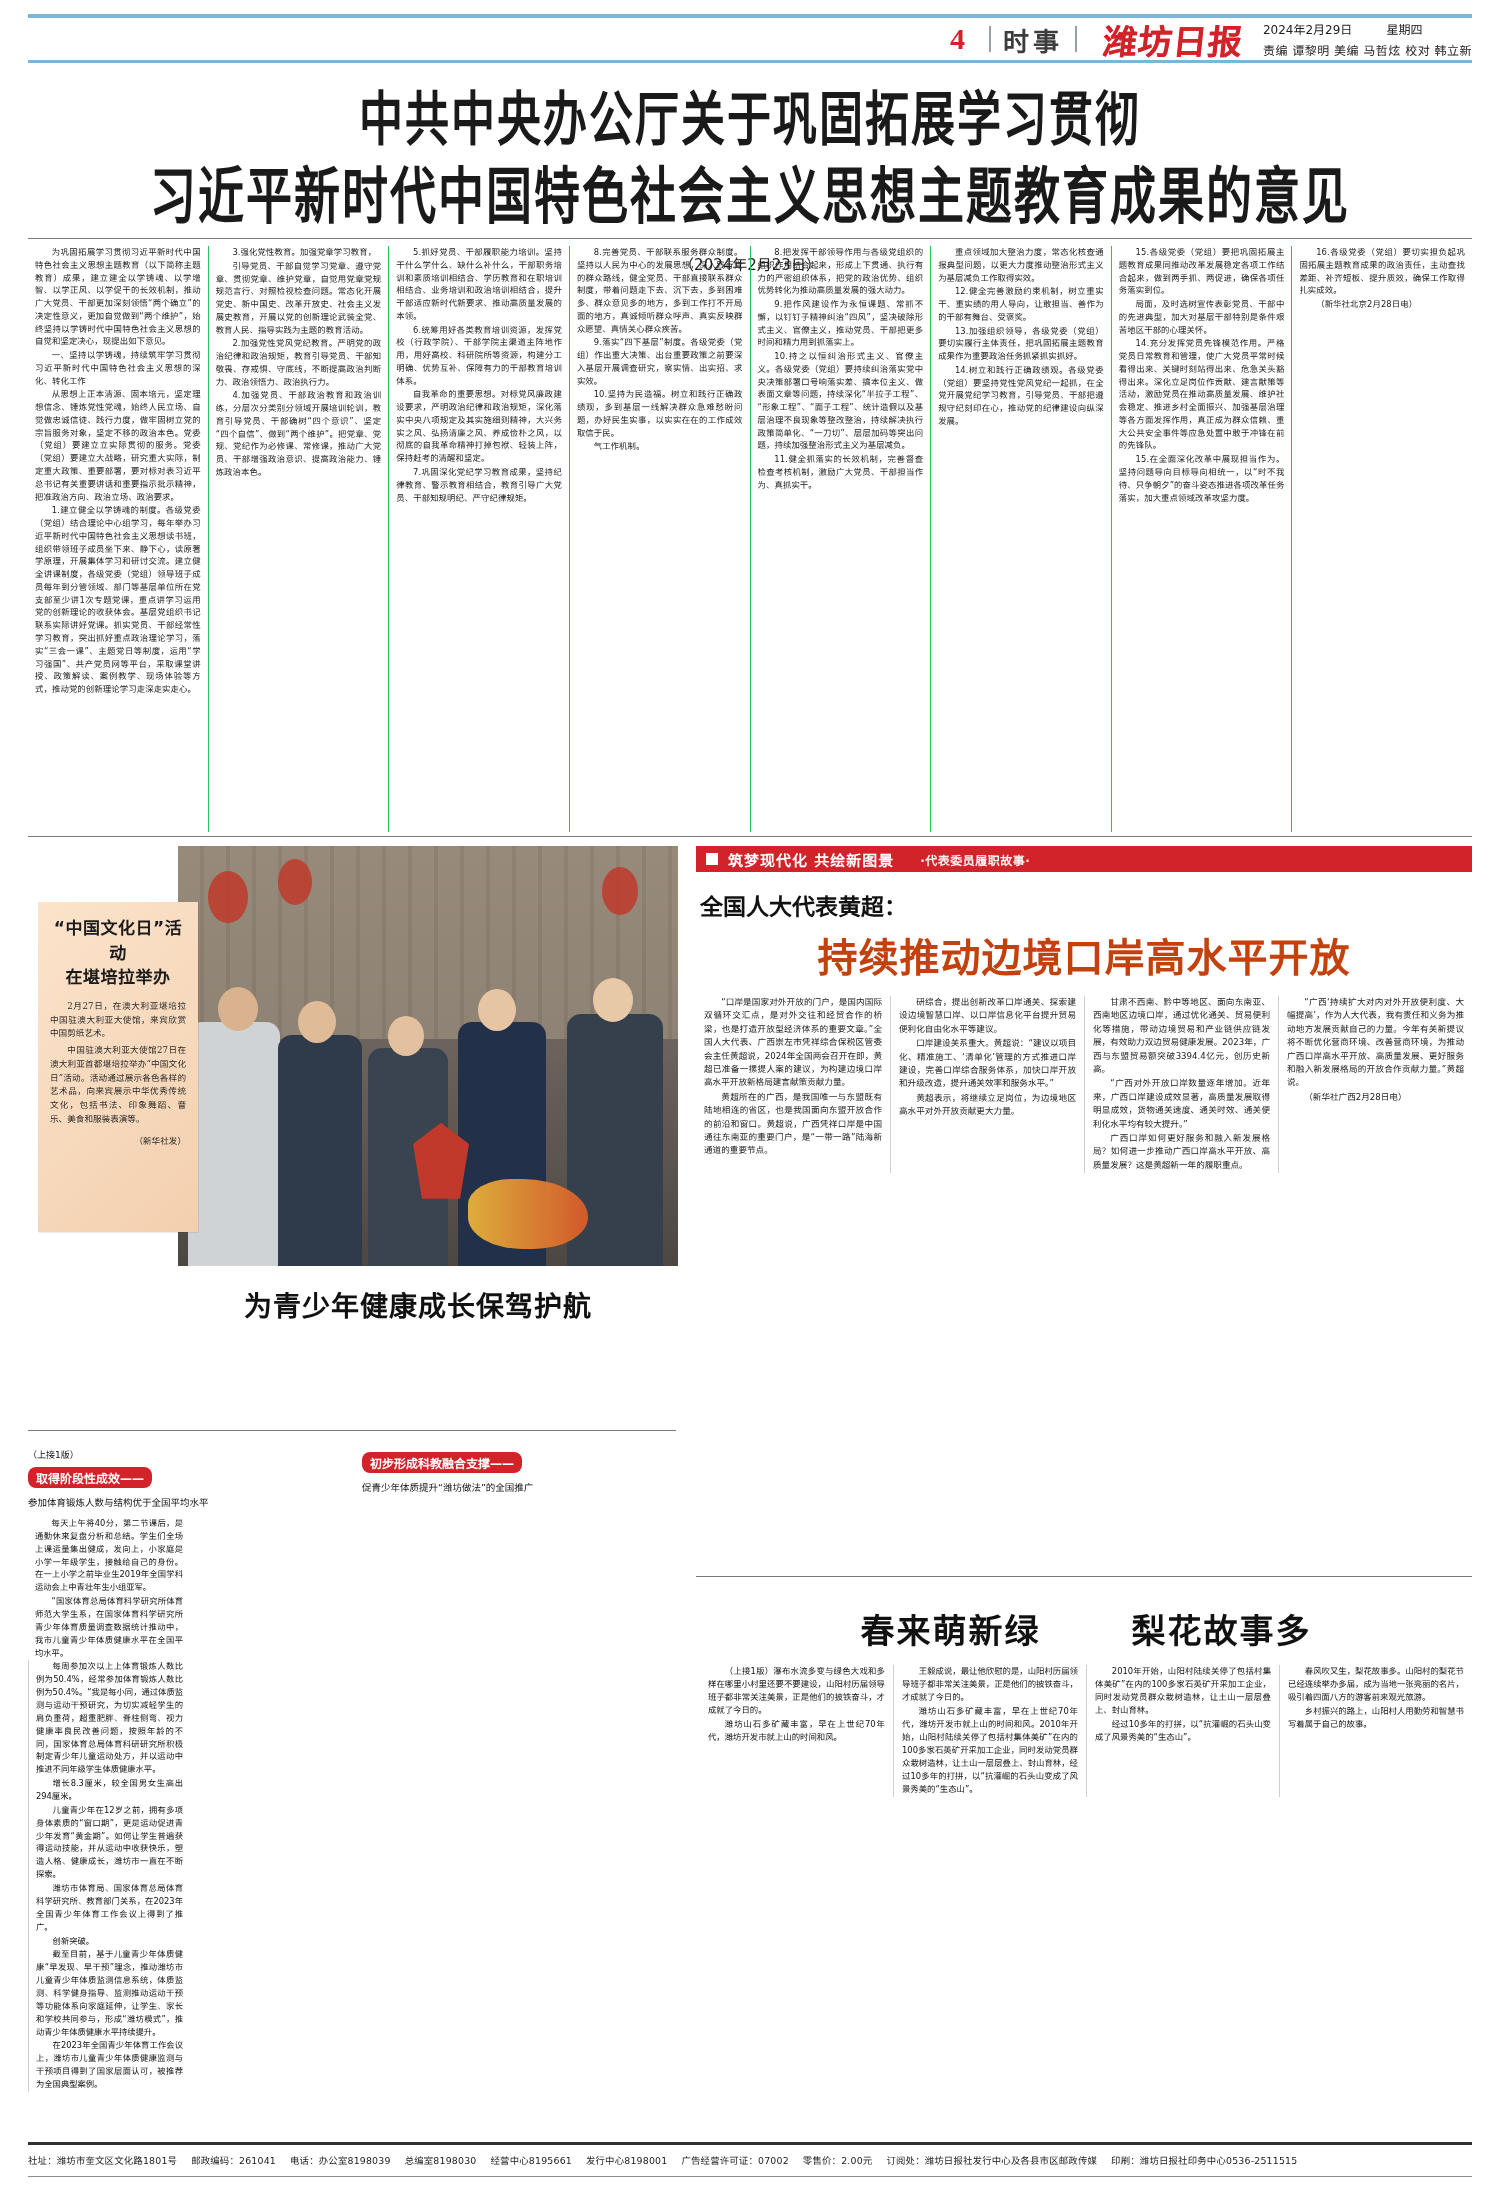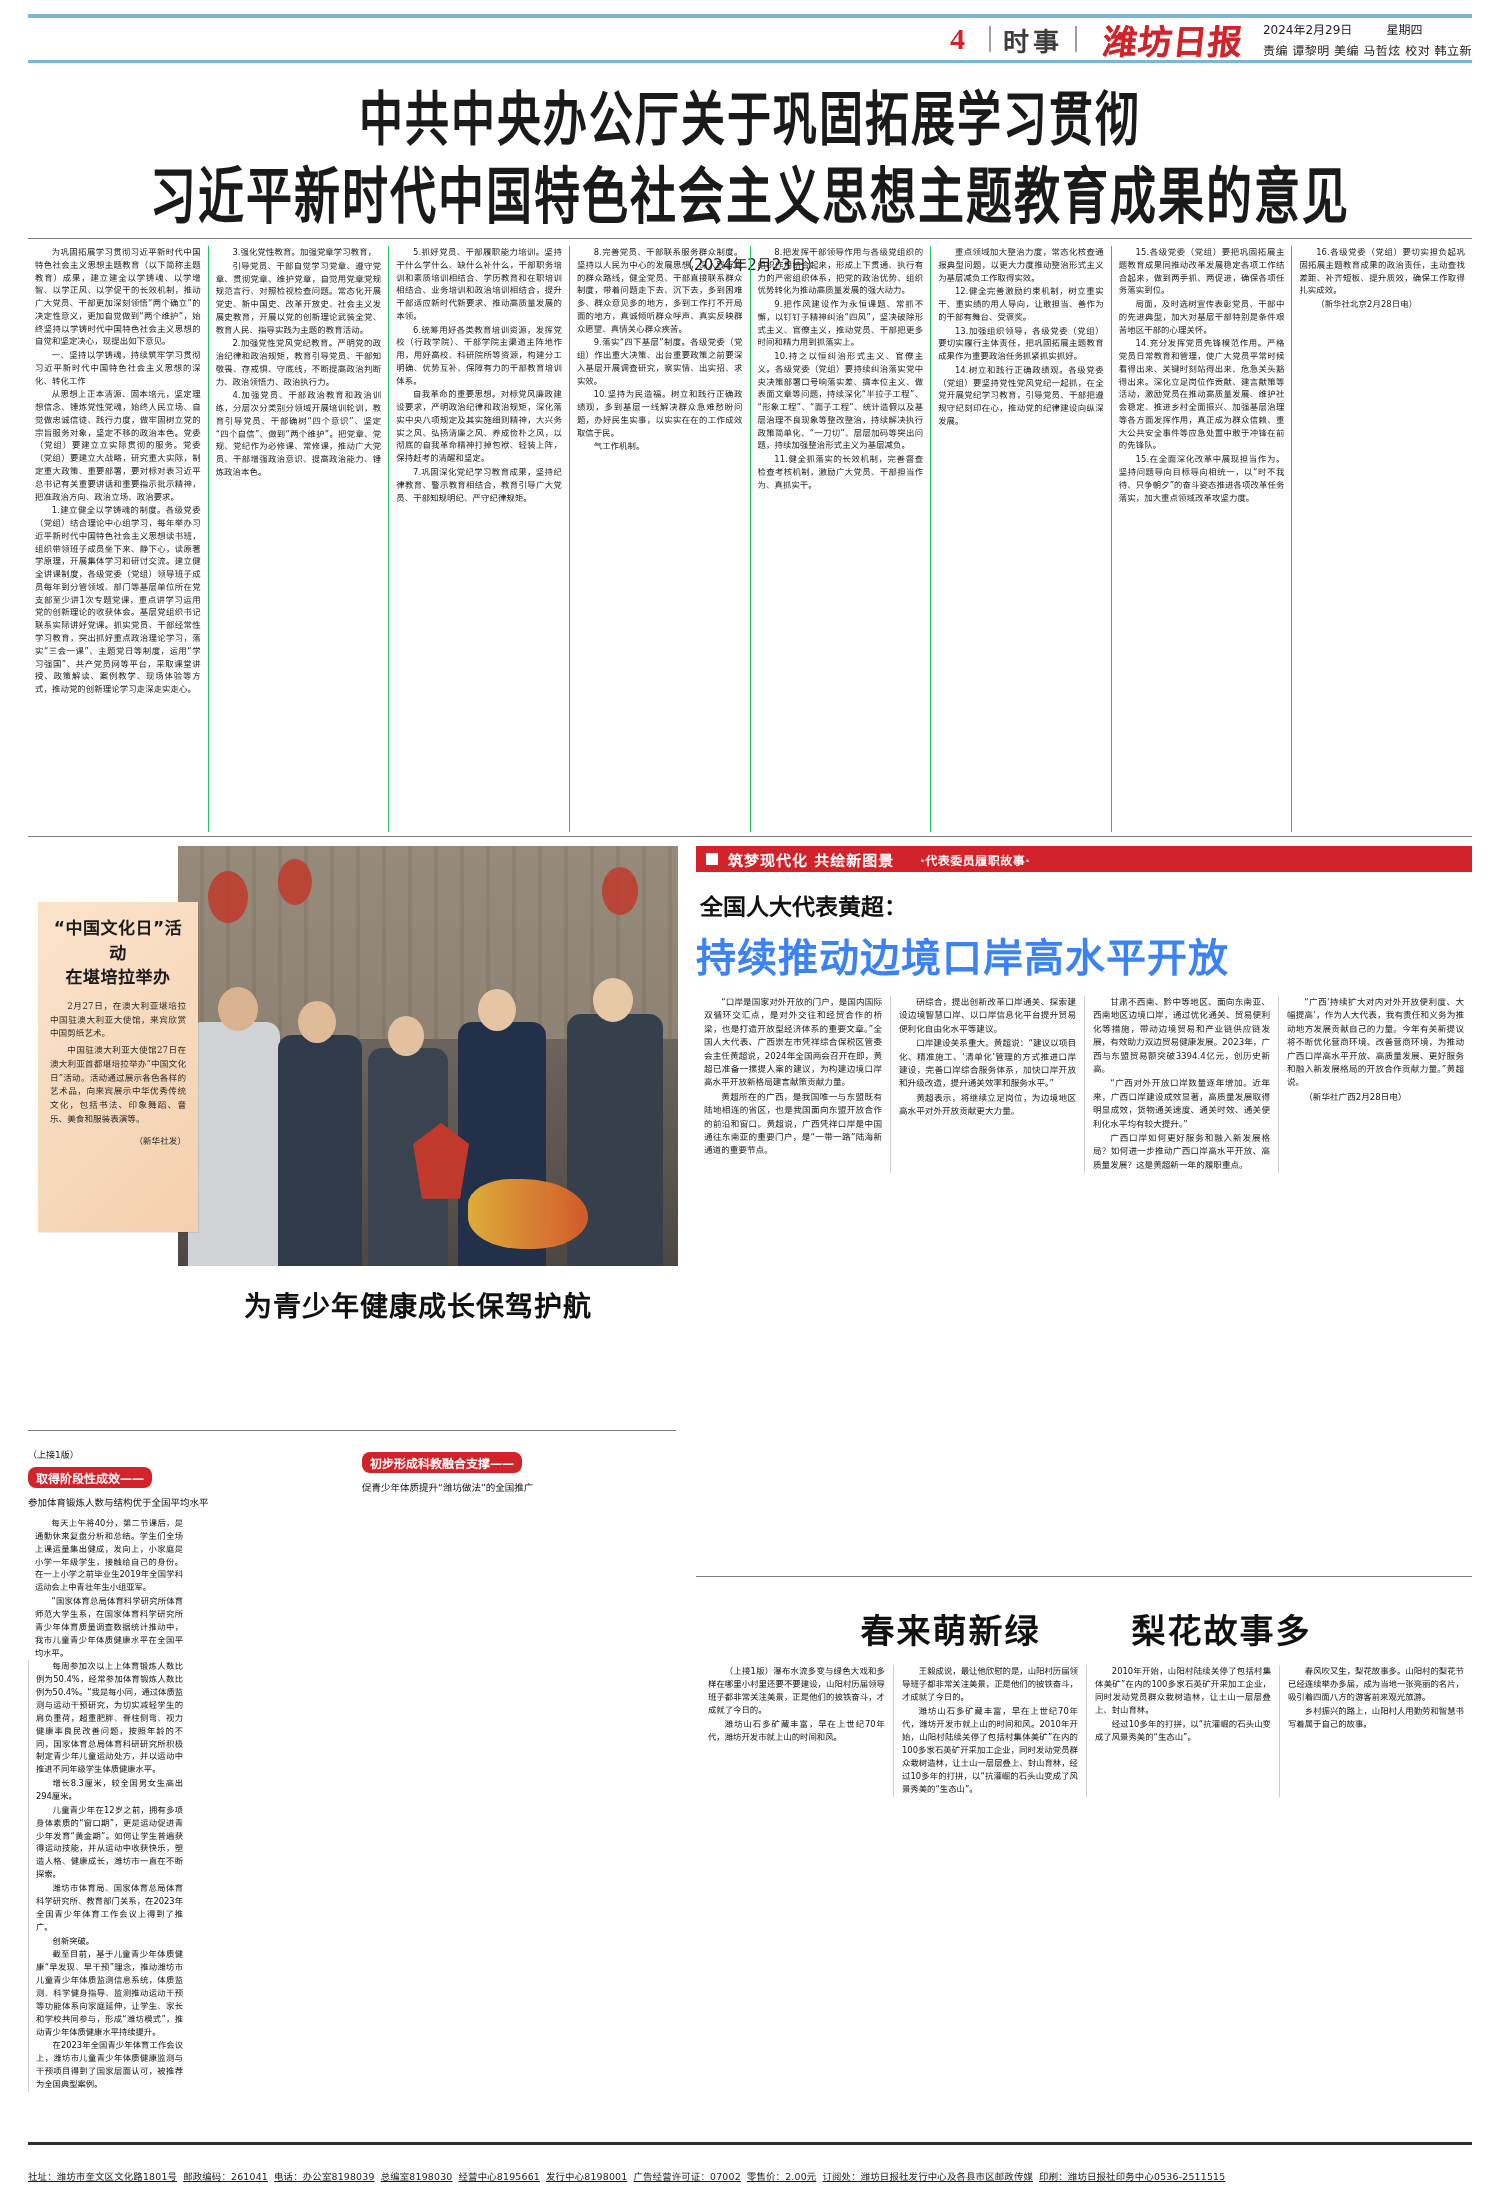--- a/index.html
+++ b/index.html
@@ -100,22 +100,22 @@
   
   .pkg{position:absolute;left:668px;top:0;width:776px;}
   .redbar{
     width:100%;height:26px;background:#d2232a;color:#fff;
     display:flex;align-items:center;gap:10px;padding:8px 10px;box-sizing:border-box;
     font-family:"DejaVu Sans",sans-serif;font-size:15px;font-weight:bold;letter-spacing:1px;
   }
   .redbar .sq{width:12px;height:12px;background:#fff;display:inline-block;}
   .redbar .sub{font-size:12px;font-weight:bold;opacity:.95;letter-spacing:0.5px;margin-left:16px;}
   .pkg .kicker{font-size:23px;font-weight:bold;margin:16px 0 4px 4px;font-family:"DejaVu Sans",sans-serif;}
-  .pkg .bigtitle{font-size:40px;font-weight:bold;text-align:left;letter-spacing:1px;
-       font-family:"DejaVu Serif",serif;margin:2px 0 12px 0;color:#3b82f6;}
+  .pkg .bigtitle{font-size:40px;font-weight:bold;text-align:center;letter-spacing:1px;
+       font-family:"DejaVu Serif",serif;margin:2px 0 12px 0;color:#c2410c;}
   .pkg-cols{display:flex;gap:0;}
   .pkg-col{width:194px;padding:0 8px;box-sizing:border-box;}
   .pkg-col + .pkg-col{border-left:1px solid #cfcfcf;}
   .pkg-col p{margin:0 0 1px 0;font-size:8.6px;line-height:1.56;text-align:justify;text-indent:2em;
        font-family:"DejaVu Sans",sans-serif;color:#1b1b1b;}
 
   
   .bl{position:absolute;left:28px;top:1255px;width:648px;}
   .bl .label{font-size:9px;font-family:"DejaVu Sans",sans-serif;}
   .bl-cols{display:flex;flex-direction:column;}
@@ -134,22 +134,22 @@
   .br-cols{display:flex;}
   .br-col{width:193px;padding:0 8px;box-sizing:border-box;}
   .br-col + .br-col{border-left:1px solid #cfcfcf;}
   .br-col p{margin:0 0 1px 0;font-size:8.4px;line-height:1.55;text-align:justify;text-indent:2em;
       font-family:"DejaVu Sans",sans-serif;}
 
   
   .footer{position:absolute;left:28px;top:2142px;width:1444px;}
   .footer .fr1{height:3px;background:#2f2f2f;}
   .footer .ftext{
-    margin-top:24px;font-size:9.4px;font-family:"DejaVu Sans",sans-serif;color:#1b1b1b;
-    display:flex;flex-wrap:wrap;gap:6px;letter-spacing:0.2px;text-decoration:underline;
+    margin-top:8px;font-size:9.4px;font-family:"DejaVu Sans",sans-serif;color:#1b1b1b;
+    display:flex;flex-wrap:wrap;gap:14px;letter-spacing:0.2px;
   }
   .footer .fr2{margin-top:9px;height:1px;background:#8c8c8c;}
   .hsep{position:absolute;background:#7a7a7a;height:1px;}
 </style>
 </head>
 <body>
 
 <div class="page">
 
   <div class="masthead">

